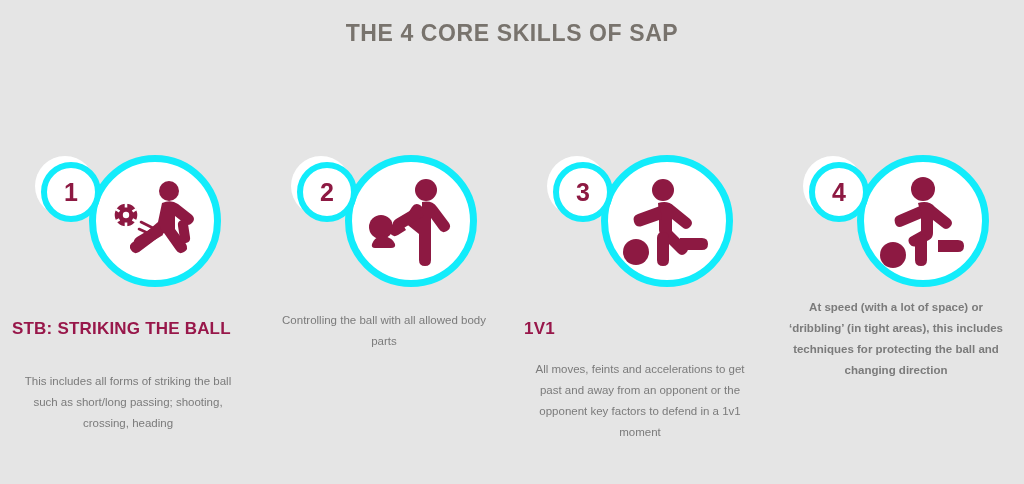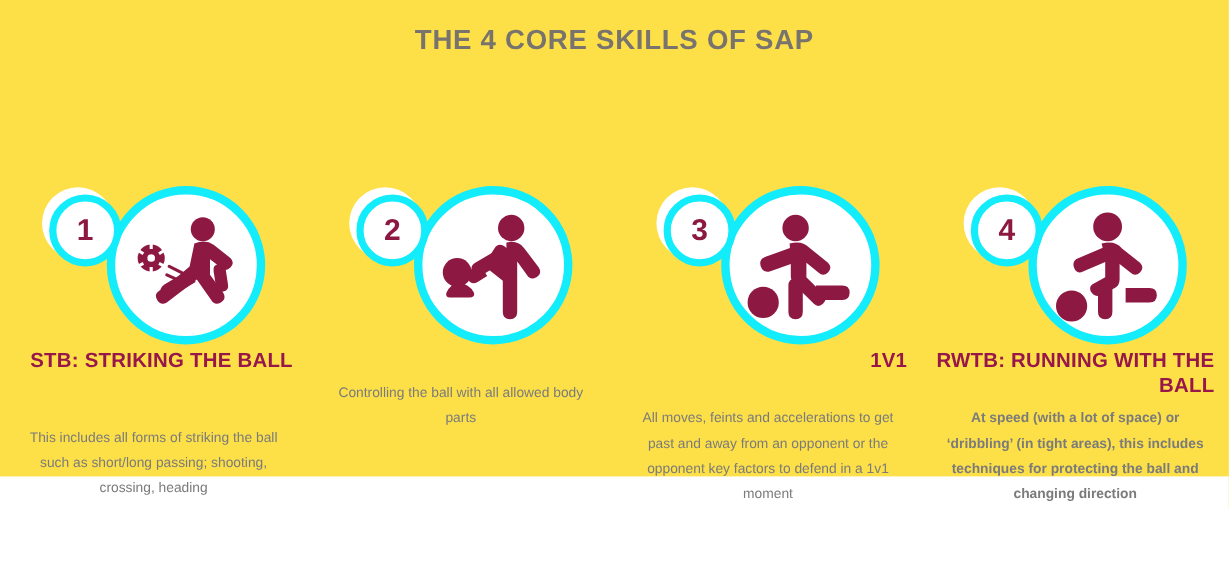--- a/index.html
+++ b/index.html
@@ -10,22 +10,22 @@
     width: 1024px;
     height: 484px;
     background: #ffffff;
     font-family: "Liberation Sans", sans-serif;
     overflow: hidden;
   }
 
   .page {
     position: relative;
     width: 1024px;
-    height: 397px;
-    background: #fde047;
+    height: 484px;
+    background: #e5e5e5;
   }
 
   
   .page-title {
     position: absolute;
     top: 20px;
     left: 0;
     width: 1024px;
     text-align: center;
     font-size: 23px;
@@ -121,43 +121,44 @@
   .number-badge span {
     font-size: 25px;
     font-weight: bold;
     color: #8d1942;
     font-family: "Liberation Sans", sans-serif;
     line-height: 1;
   }
 
   
   .skill-heading {
+    margin-top: 28px;
     width: 232px;
-    text-align: right;
+    text-align: left;
     font-size: 17px;
     font-weight: bold;
     line-height: 21px;
     letter-spacing: 0.2px;
     color: #98174a;
     font-family: "Liberation Sans", sans-serif;
   }
 
   .skill-desc {
-    margin-top: 44px;
+    margin-top: 32px;
     width: 228px;
     text-align: center;
     font-size: 11.5px;
     line-height: 21px;
     color: #7b7b7b;
     font-family: "Liberation Sans", sans-serif;
   }
 
   .col-2 .skill-desc,
   .col-3 .skill-desc,
-  .col-4 .skill-desc { margin-top: 28px; }
+  .col-4 .skill-desc { margin-top: 20px; }
 
   .col-4 .skill-desc { margin-top: 7px; font-weight: bold; }
 </style>
 </head>
 <body>
 
 <div class="page">
 
   <div class="page-title">THE 4 CORE SKILLS OF SAP</div>
 
@@ -250,18 +251,17 @@
               <path d="M74 78 l20 0 q6 0 6 6 q0 6 -6 6 l-20 0 z"></path>
               <circle cx="29" cy="93" r="13"></circle>
             </g>
           </svg>
         </div>
         <div class="number-badge-mask"></div>
         <div class="number-badge">
           <span>4</span>
         </div>
       </div>
-      <div class="skill-heading">RWTB: RUNNING WITH THE BALL</div>
       <div class="skill-desc">At speed (with a lot of space) or ‘dribbling’ (in tight areas), this includes techniques for protecting the ball and changing direction</div>
     </div>
 
   </div>
 </div>
 
 </body></html>

